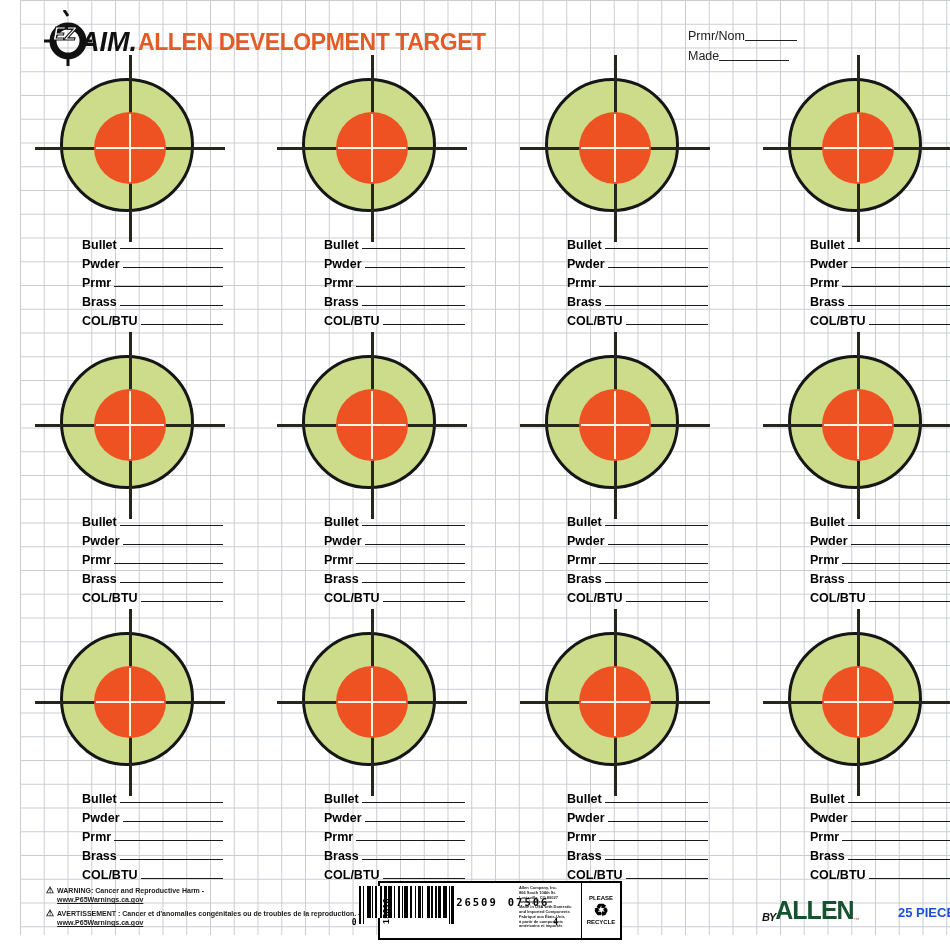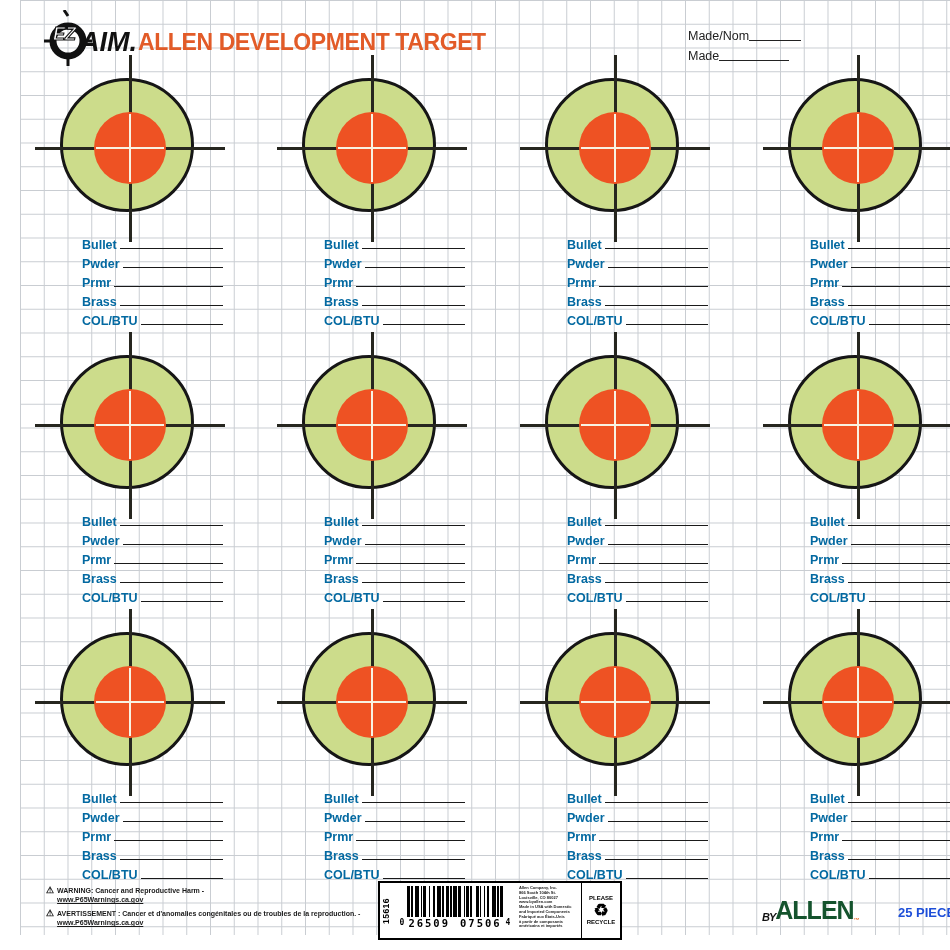--- a/index.html
+++ b/index.html
@@ -27,37 +27,37 @@
   .r1{top:55px;} .r2{top:332px;} .r3{top:609px;}
   .ring   { position:absolute; left:42px; top:23px; width:134px; height:134px; border-radius:50%;
             background:#ccdc8b; border:3px solid #161616; }
   .ch-v   { position:absolute; left:110.5px; top:0; width:3px; height:187px; background:#26261f; }
   .ch-h   { position:absolute; left:17px; top:91.5px; width:190px; height:3px; background:#26261f; }
   .center { position:absolute; left:76px; top:57px; width:72px; height:72px; border-radius:50%; background:#ee5223; }
   .wh-v   { position:absolute; left:111px; top:59px; width:2px; height:68px; background:#f8f3e3; }
   .wh-h   { position:absolute; left:78px; top:92px; width:68px; height:2px; background:#f8f3e3; }
   .fields { position:absolute; left:64px; top:179px; width:141px; }
   .frow   { display:flex; align-items:flex-end; height:19px; }
-  .flabel { font-weight:bold; font-size:12.5px; color:#0369a1; line-height:1; padding-bottom:2px; }
+  .flabel { font-weight:bold; font-size:12.5px; color:#000000; line-height:1; padding-bottom:2px; }
   .fline  { flex:1; border-bottom:1.6px solid #1a1a1a; margin:0 0 4px 3px; }
 
   
   .warnings { position:absolute; left:26px; top:886px; width:340px; z-index:3; color:#1a1a1a; }
   .warn { display:flex; gap:3px; font-size:7px; font-weight:bold; line-height:1.3; }
   .warn + .warn { margin-top:5px; }
   .warn-icon { font-size:9px; line-height:1; }
   .warn u { font-weight:bold; }
 
   .barcode-box { position:absolute; left:358px; top:881px; width:244px; height:59px; z-index:3;
     background:#fff; border:2px solid #000; display:flex; align-items:stretch; }
   .sku { width:13px; display:flex; align-items:center; justify-content:center; }
   .sku span { transform:rotate(-90deg); font-size:8.5px; font-weight:bold; letter-spacing:0.5px; white-space:nowrap; }
   .upc { width:124px; padding-top:3px; display:flex; align-items:flex-start; justify-content:center; gap:2px; }
   .upc-d { font-family:"DejaVu Sans Mono", monospace; font-size:8px; font-weight:bold; margin-top:32px; }
-  .upc-mid { display:flex; flex-direction:column; align-items:center; }
+  .upc-mid { display:flex; align-items:center; }
   .bars { display:flex; align-items:flex-start; height:38px; }
   .bar { background:#000; height:32px; } .bar.tall { height:38px; } .gap { background:#fff; height:32px; }
   .upc-nums { display:flex; gap:10px; font-family:"DejaVu Sans Mono", monospace; font-size:10.5px;
     font-weight:bold; letter-spacing:2px; margin-top:-7px; background:#fff; padding:0 2px; }
   .company { width:64px; padding:3px 1px 0 2px; font-size:4px; font-weight:bold; line-height:1.2; color:#222; overflow:hidden; }
   .recycle { width:39px; border-left:1.5px solid #000; display:flex; flex-direction:column;
     align-items:center; justify-content:center; font-size:6px; font-weight:bold; line-height:1.2; }
   .recycle-icon { font-size:17px; line-height:1; }
 
   .brand { position:absolute; left:742px; top:898px; z-index:3; display:flex; align-items:flex-end; }
@@ -80,21 +80,21 @@
       <line x1="4" y1="31" x2="11" y2="31" stroke="#111" stroke-width="3"></line>
       <line x1="45" y1="31" x2="52" y2="31" stroke="#111" stroke-width="3"></line>
       <text x="13" y="30" font-family="Liberation Sans, sans-serif" font-size="18" font-weight="bold" font-style="italic" fill="#fff" stroke="#111" stroke-width="1.1">EZ</text>
       <text x="40" y="41" font-family="Liberation Sans, sans-serif" font-size="27" font-weight="bold" font-style="italic" fill="#111">AIM.</text>
     </svg>
   </div>
   <div class="title">ALLEN DEVELOPMENT TARGET</div>
 
   <div class="namedate">
     <div class="nd-row">
-      <span>Made/Nom</span>
+      <span>Prmr/Nom</span>
       <span class="nd-line w50"></span>
     </div>
     <div class="nd-row">
       <span>Made</span>
       <span class="nd-line w68"></span>
     </div>
   </div>
 
   <div id="targets-grid">
     <div class="cell r1 c1">

